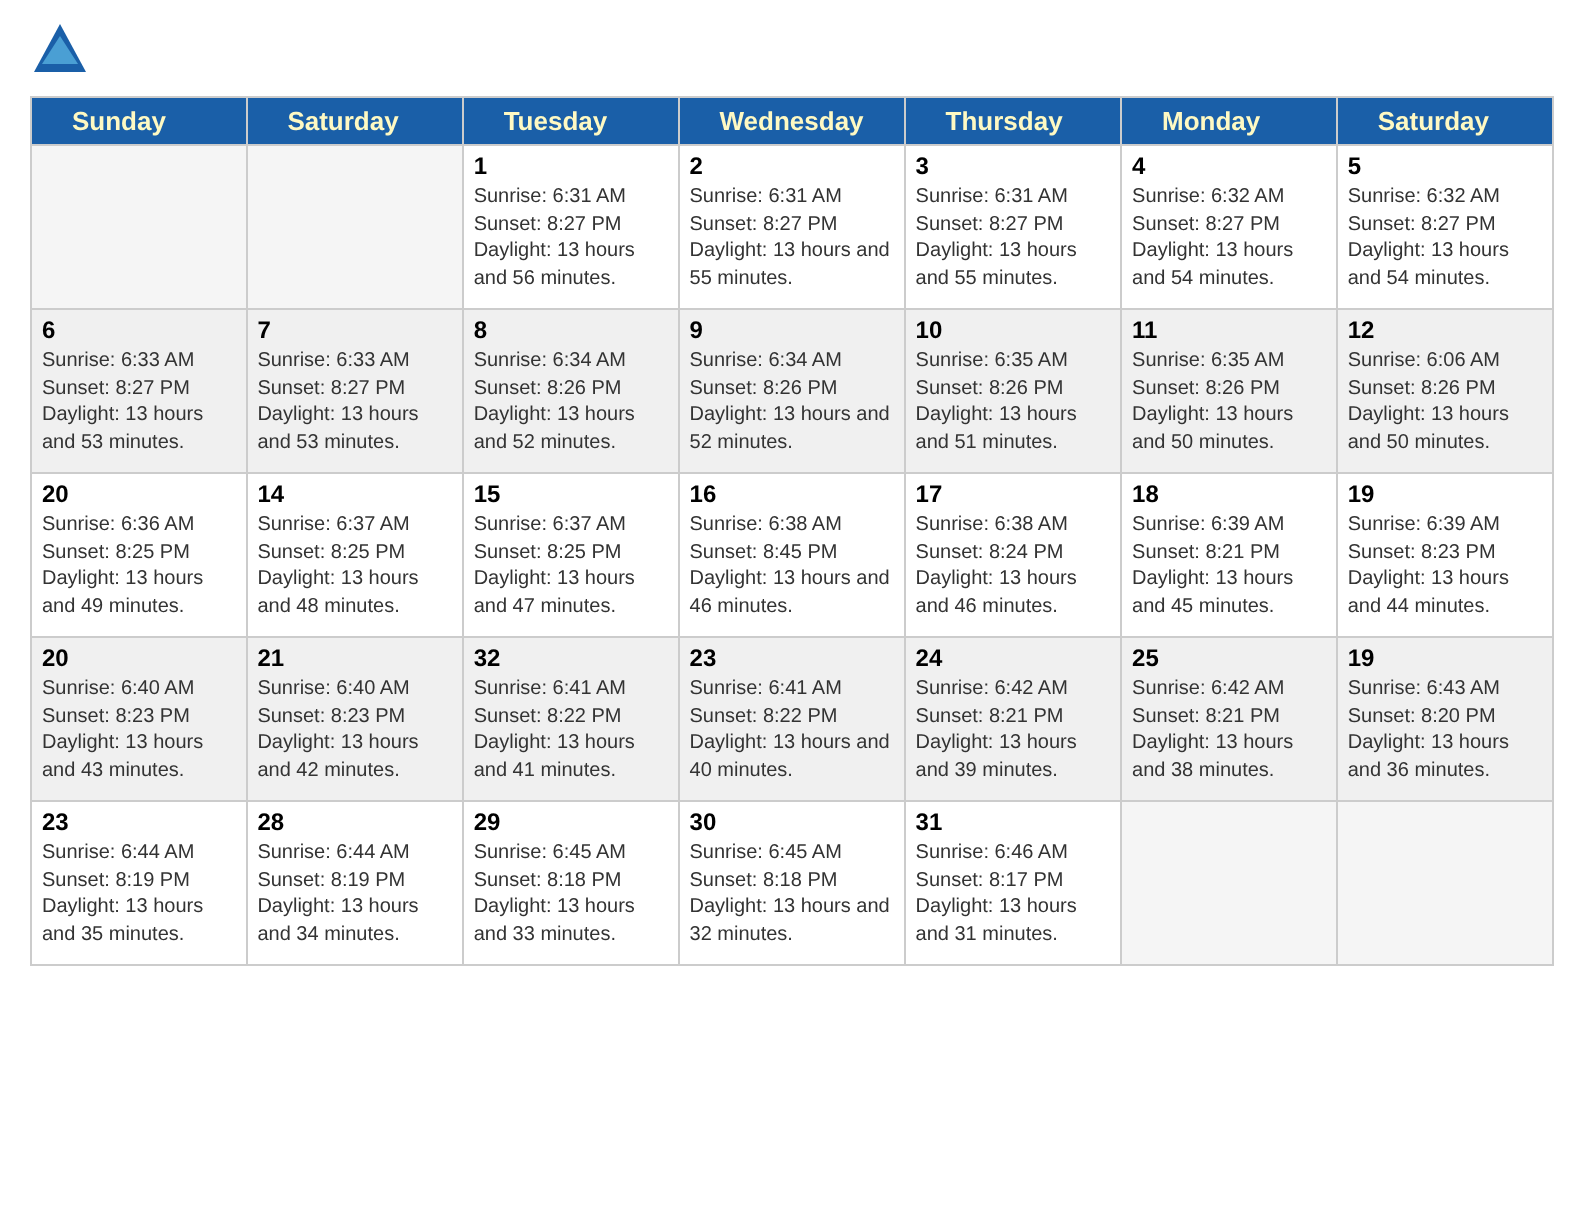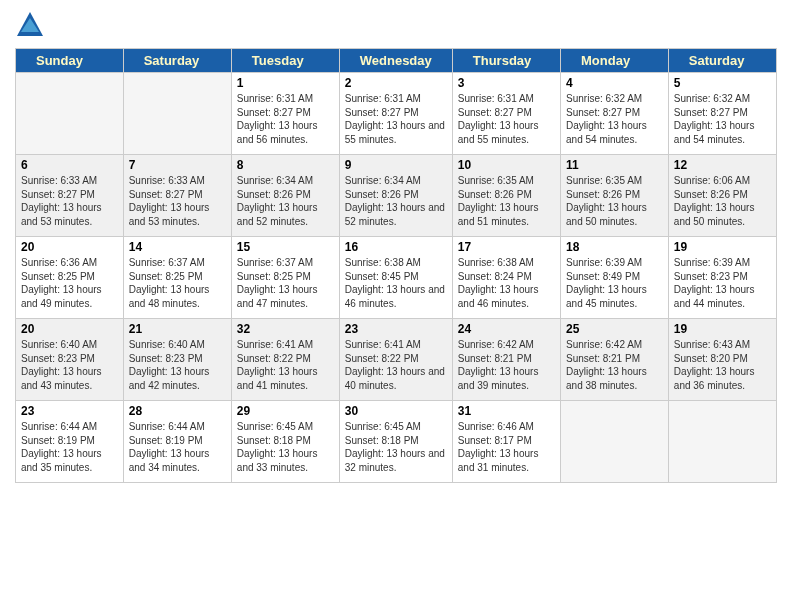--- a/index.html
+++ b/index.html
@@ -230,21 +230,21 @@
           </td>
           <td>
             <div class="day-number">17</div>
             <div class="day-info">Sunrise: 6:38 AM
 Sunset: 8:24 PM
 Daylight: 13 hours and 46 minutes.</div>
           </td>
           <td>
             <div class="day-number">18</div>
             <div class="day-info">Sunrise: 6:39 AM
-Sunset: 8:49 PM
+Sunset: 8:21 PM
 Daylight: 13 hours and 45 minutes.</div>
           </td>
           <td>
             <div class="day-number">19</div>
             <div class="day-info">Sunrise: 6:39 AM
 Sunset: 8:23 PM
 Daylight: 13 hours and 44 minutes.</div>
           </td>
         </tr>
         <tr class="row-shaded">

